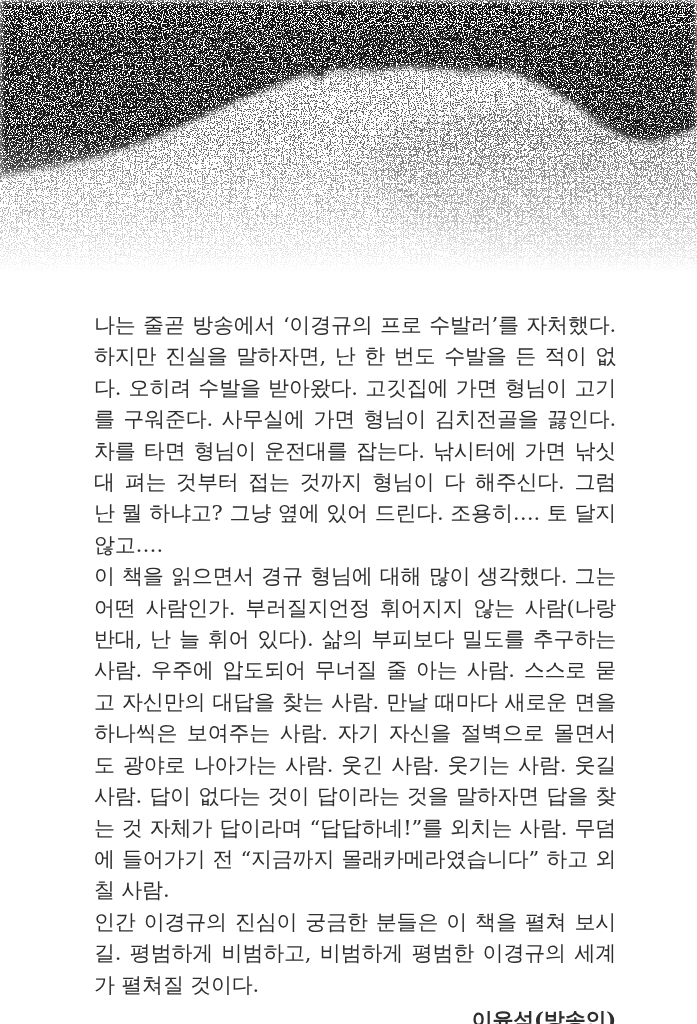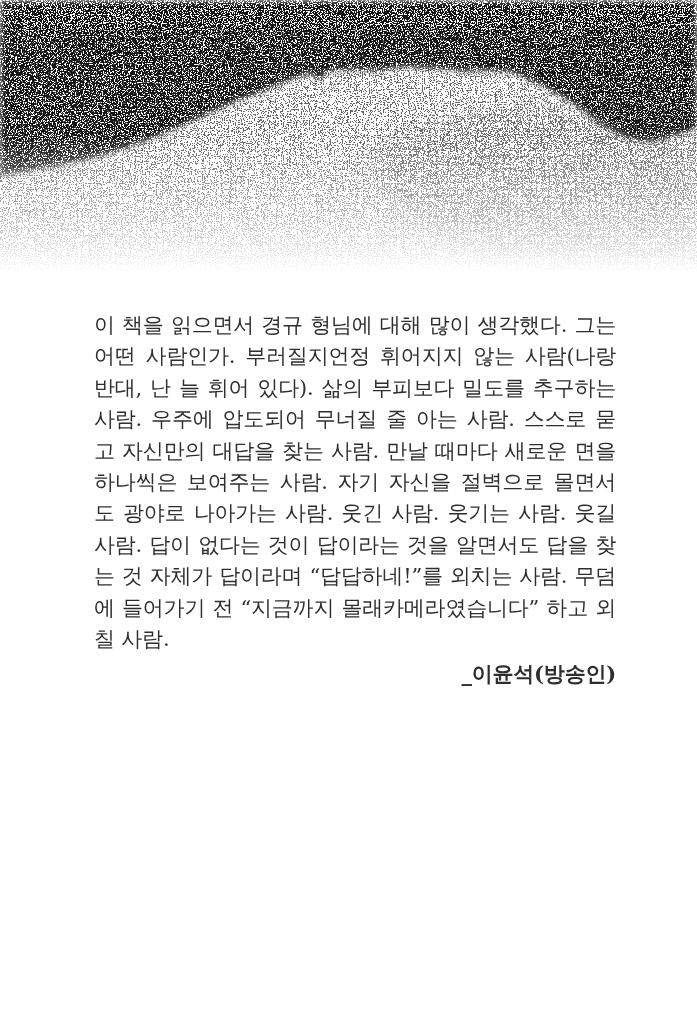--- a/index.html
+++ b/index.html
@@ -103,17 +103,19 @@
              C390,68 381,72 374,71 C366,70 357,70 350,70 C342,70 334,70 328,72
              C323,74 321,79 318,81 C315,79 313,75 310,73 C304,74 299,77 294,79
              C285,82 277,85 268,89 C257,94 246,97 235,102 C223,107 212,112 201,117
              C190,122 179,127 168,132 C156,137 145,141 134,145 C123,149 112,153 101,156
              C89,159 78,162 67,164 C56,166 45,169 34,170 C22,172 11,174 0,176 Z" fill="#000" filter="url(#fDark)"></path>
 
     <rect x="0" y="135" width="697" height="175" fill="url(#fade)"></rect>
   </svg>
 
   <div class="blurb">
-    <p><span>이 책을 읽으면서 경규 형님에 대해 많이 생각했다. 그는 어떤 사람인가. 부러질지언정 휘어지지 않는 사람(나랑 반대, 난 늘 휘어 있다). 삶의 부피보다 밀도를 추구하는 사람. 우주에 압도되어 무너질 줄 아는 사람. </span><span class="underline">스스로</span><span> 묻고 자신만의 대답을 찾는 사람. 만날 때마다 새로운 면을 하나씩은 보여주는 사람. 자기 자신을 절벽으로 몰면서도 광야로 나아가는 사람. 웃긴 사람. 웃기는 사람. 웃길 사람. 답이 없다는 것이 답이라는 것을 알면서도 답을 찾는 것 자체가 답이라며 “답답하네!”를 외치는 사람. 무덤에 들어가기 전 “지금까지 몰래카메라였습니다” 하고 외칠 사람.</span></p>
+    <p>나는 줄곧 방송에서 ‘이경규의 프로 수발러’를 자처했다. 하지만 진실을 말하자면, 난 한 번도 수발을 든 적이 없다. 오히려 수발을 받아왔다. 고깃집에 가면 형님이 고기를 구워준다. 사무실에 가면 형님이 김치전골을 끓인다. 차를 타면 형님이 운전대를 잡는다. 낚시터에 가면 낚싯대 펴는 것부터 접는 것까지 형님이 다 해주신다. 그럼 난 뭘 하냐고? 그냥 옆에 있어 드린다. 조용히…. 토 달지 않고….</p>
+    <p><span>이 책을 읽으면서 경규 형님에 대해 많이 생각했다. 그는 어떤 사람인가. 부러질지언정 휘어지지 않는 사람(나랑 반대, 난 늘 휘어 있다). 삶의 부피보다 밀도를 추구하는 사람. 우주에 압도되어 무너질 줄 아는 사람. </span><span class="underline">스스로</span><span> 묻고 자신만의 대답을 찾는 사람. 만날 때마다 새로운 면을 하나씩은 보여주는 사람. 자기 자신을 절벽으로 몰면서도 광야로 나아가는 사람. 웃긴 사람. 웃기는 사람. 웃길 사람. 답이 없다는 것이 답이라는 것을 말하자면 답을 찾는 것 자체가 답이라며 “답답하네!”를 외치는 사람. 무덤에 들어가기 전 “지금까지 몰래카메라였습니다” 하고 외칠 사람.</span></p>
+    <p>인간 이경규의 진심이 궁금한 분들은 이 책을 펼쳐 보시길. 평범하게 비범하고, 비범하게 평범한 이경규의 세계가 펼쳐질 것이다.</p>
     <div class="signature">_이윤석(방송인)</div>
   </div>
 
 </div>
 
 </body></html>

